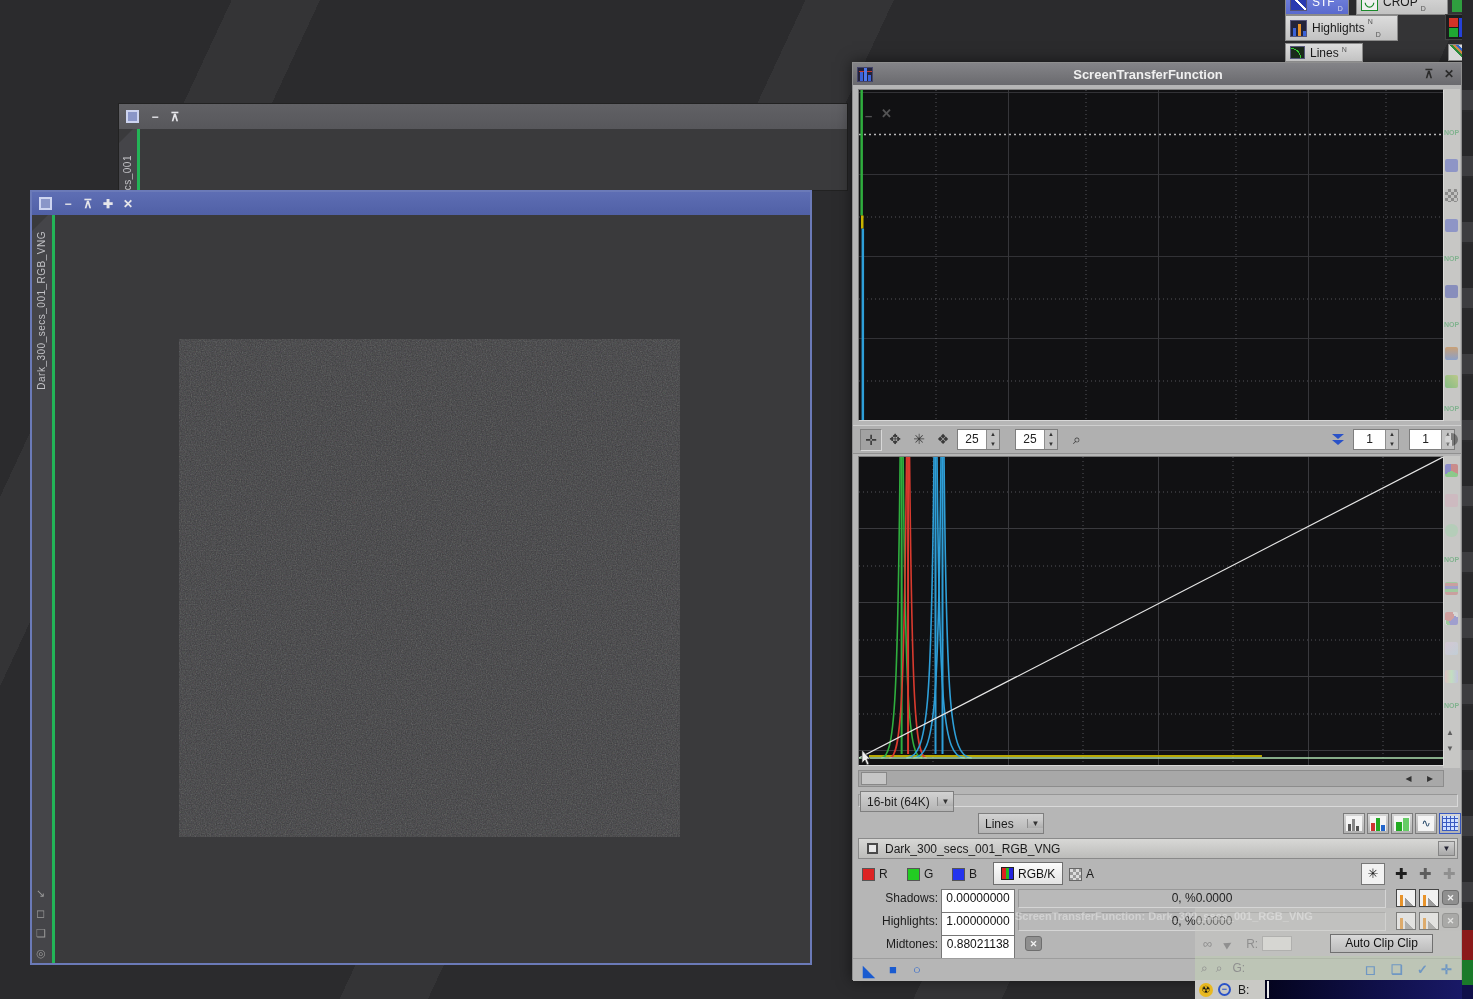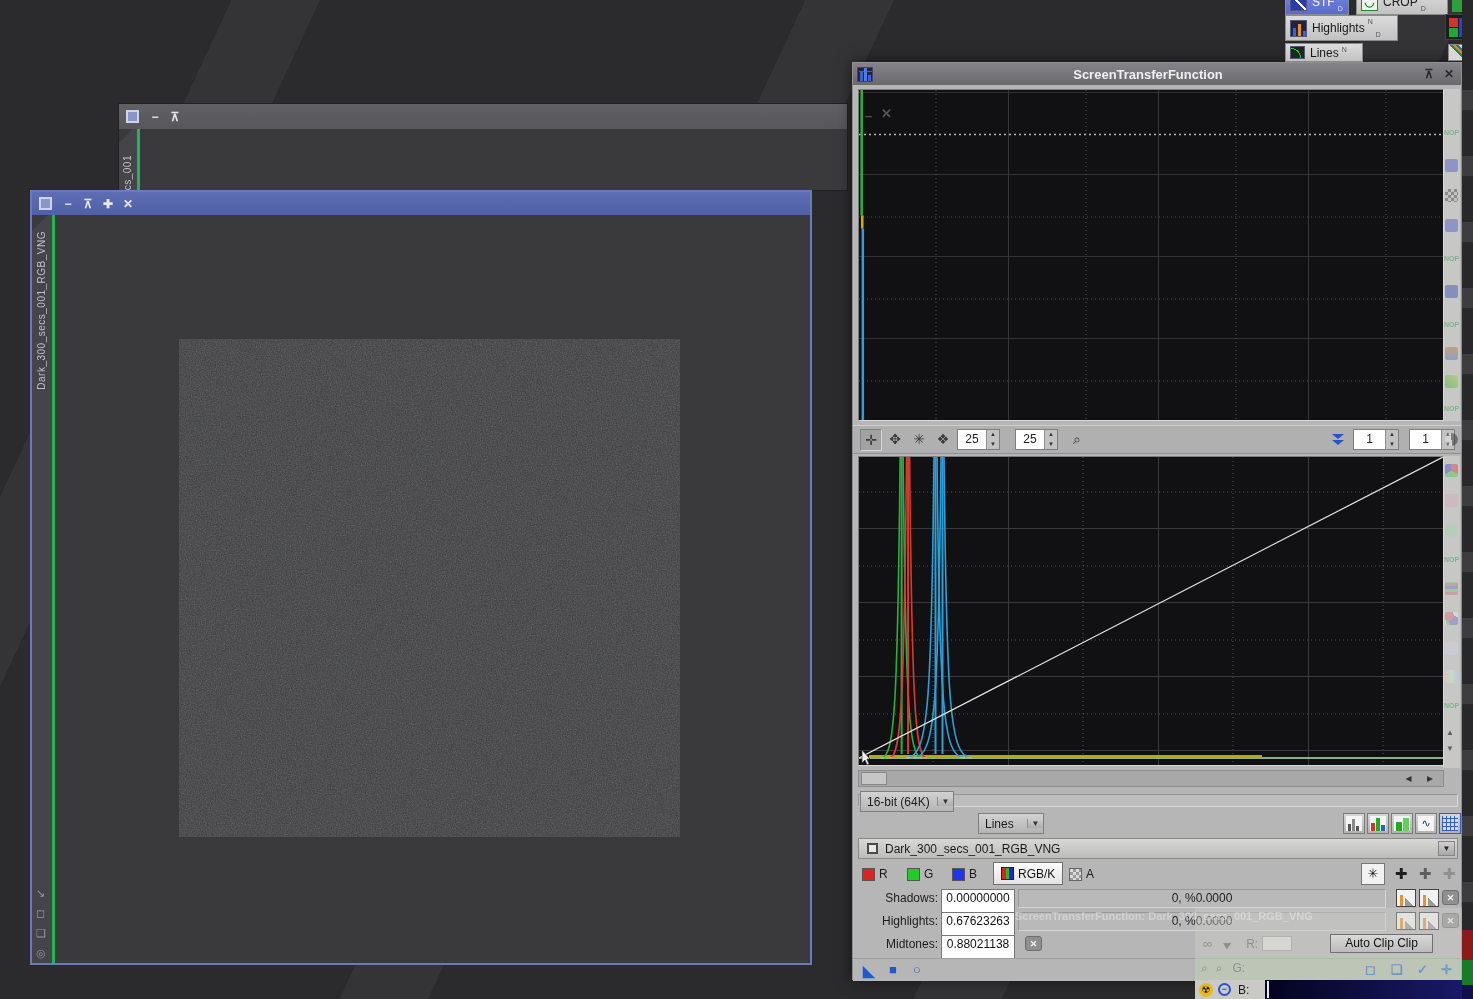--- a/index.html
+++ b/index.html
@@ -349,21 +349,21 @@
     <div class="prow" style="top:826px;">
       <span class="plabel">Shadows:</span>
       <span class="pedit">0.00000000</span>
       <span class="pslider">0, %0.0000</span>
       <span class="clip-ico" style="left:543px;"></span>
       <span class="clip-ico" style="left:566px;"></span>
       <span class="clear-btn" style="left:589px;">✕</span>
     </div>
     <div class="prow" style="top:849px;">
       <span class="plabel">Highlights:</span>
-      <span class="pedit">0.67623263</span>
+      <span class="pedit">1.00000000</span>
       <span class="pslider">0, %0.0000</span>
       <span class="clip-ico" style="left:543px;"></span>
       <span class="clip-ico" style="left:566px;"></span>
       <span class="clear-btn" style="left:589px;">✕</span>
     </div>
     <div class="prow" style="top:872px;">
       <span class="plabel">Midtones:</span>
       <span class="pedit">0.88021138</span>
       <span class="clear-btn" style="left:172px;">✕</span>
     </div>

